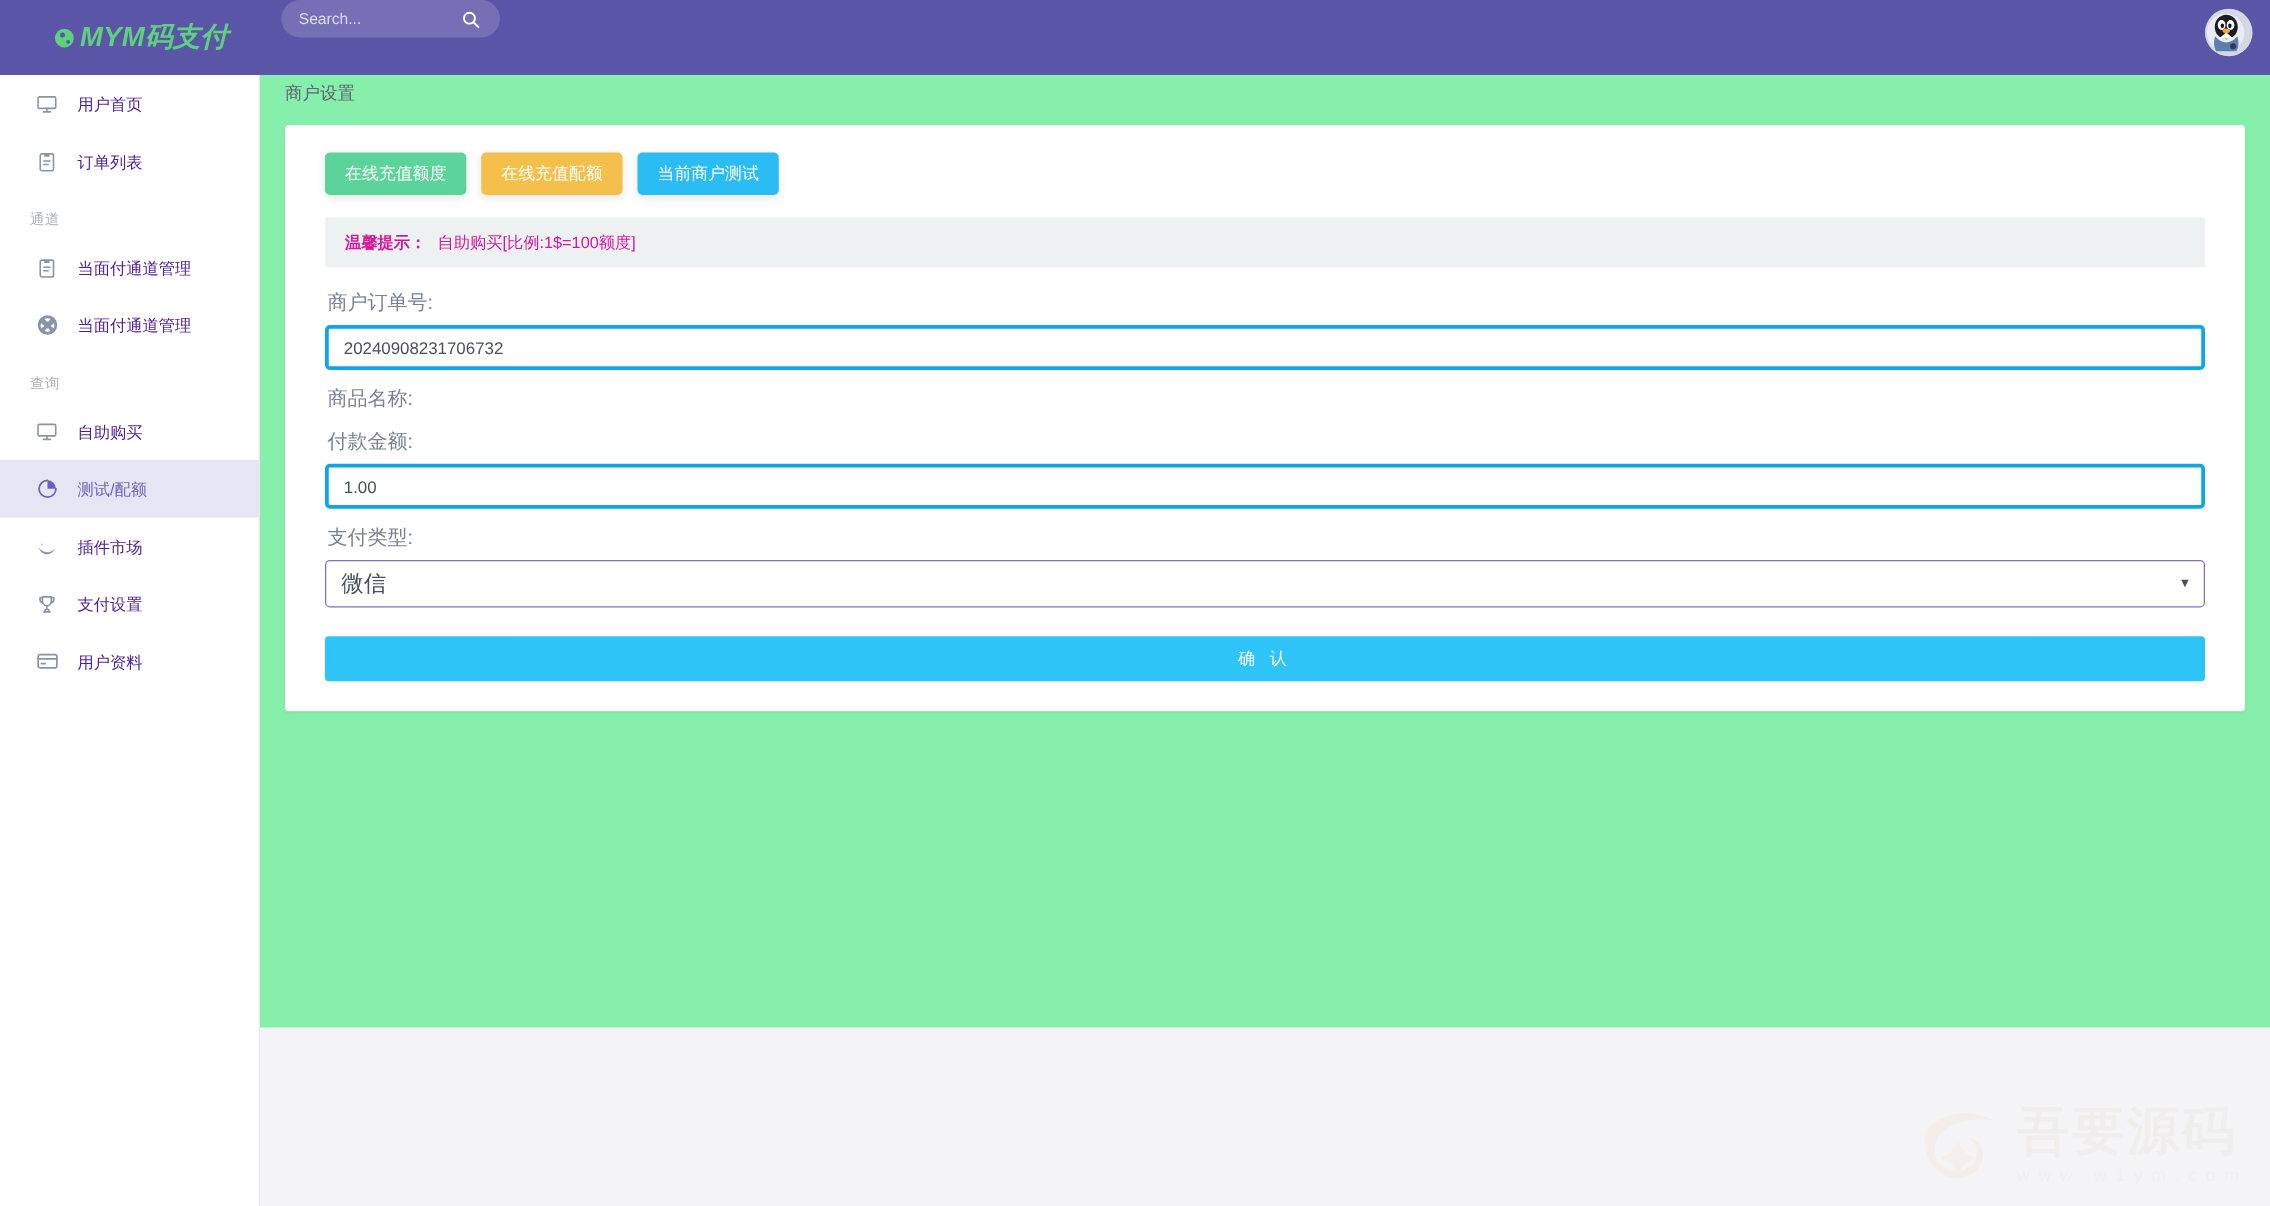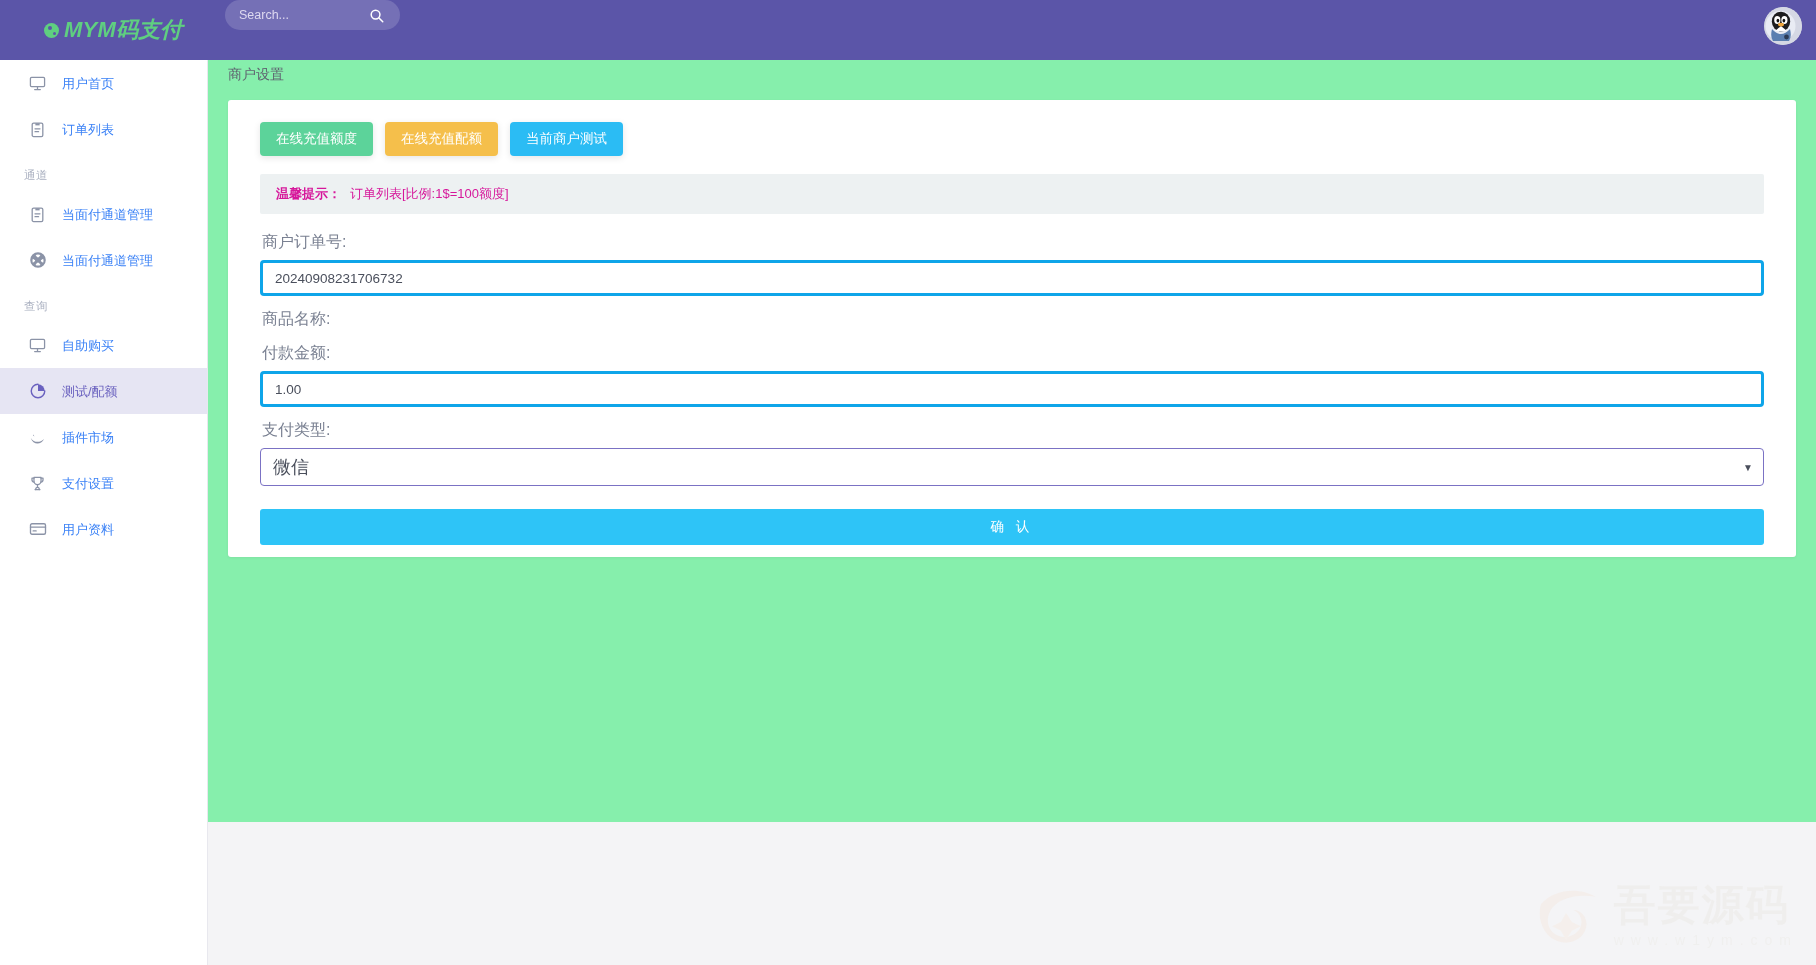--- a/index.html
+++ b/index.html
@@ -77,21 +77,21 @@
     background: #ffffff;
     border-right: 1px solid #e8e8ee;
   }
   .nav-section {
     color: #aab0c0; font-size: 11.5px;
     padding: 16px 0 8px 24px; letter-spacing: .5px;
   }
   .nav-item {
     display: flex; align-items: center;
     height: 46px; padding-left: 24px;
-    color: #3b82f6; font-size: 13px;
+    color: #4c1d95; font-size: 13px;
     cursor: pointer; text-decoration: none;
     border-left: 3px solid transparent;
     box-sizing: border-box;
   }
   .nav-item .nav-ico {
     width: 21px; height: 21px; margin-right: 14px;
     display: flex; align-items: center; justify-content: center;
     color: #8b93a7; flex: 0 0 21px;
   }
   .nav-item.active {
@@ -110,21 +110,21 @@
   }
   .page-title {
     color: #5f6470; font-size: 14px;
     padding: 22px 0 0 20px;
   }
   .card {
     margin: 16px 20px 0 20px;
     background: #fff;
     border-radius: 3px;
     box-shadow: 0 1px 3px rgba(0,0,0,0.06);
-    padding: 22px 32px 12px 32px;
+    padding: 22px 32px 24px 32px;
     min-height: 440px;
   }
   .tabrow { display: flex; gap: 12px; margin-bottom: 18px; }
   .tab-btn {
     border: none; border-radius: 4px;
     padding: 0 16px; height: 34px;
     font-size: 13.5px; color: #fff; cursor: pointer;
     font-family: "Liberation Sans", sans-serif;
     white-space: nowrap;
     box-shadow: 0 2px 7px rgba(0,0,0,0.10);
@@ -347,21 +347,21 @@
 
     <div class="card">
 
       <div class="tabrow">
         <button class="tab-btn" id="tab0" style="background: rgb(92, 211, 154);">在线充值额度</button>
         <button class="tab-btn" id="tab1" style="background: rgb(245, 191, 75);">在线充值配额</button>
         <button class="tab-btn" id="tab2" style="background: rgb(43, 188, 244);">当前商户测试</button>
       </div>
 
       <div class="alert" style="background: rgb(237, 241, 242); color: rgb(214, 23, 155);">
-        <b>温馨提示：</b><span class="alert-body">订单列表[比例:1$=100额度]</span>
+        <b>温馨提示：</b><span class="alert-body">自助购买[比例:1$=100额度]</span>
       </div>
 
       <div class="field">
         <label class="field-label">商户订单号:</label>
         <input class="field-input" type="text" value="20240908231706732" style="">
       </div>
 
       <div class="field">
         <label class="field-label">商品名称:</label>
       </div>

